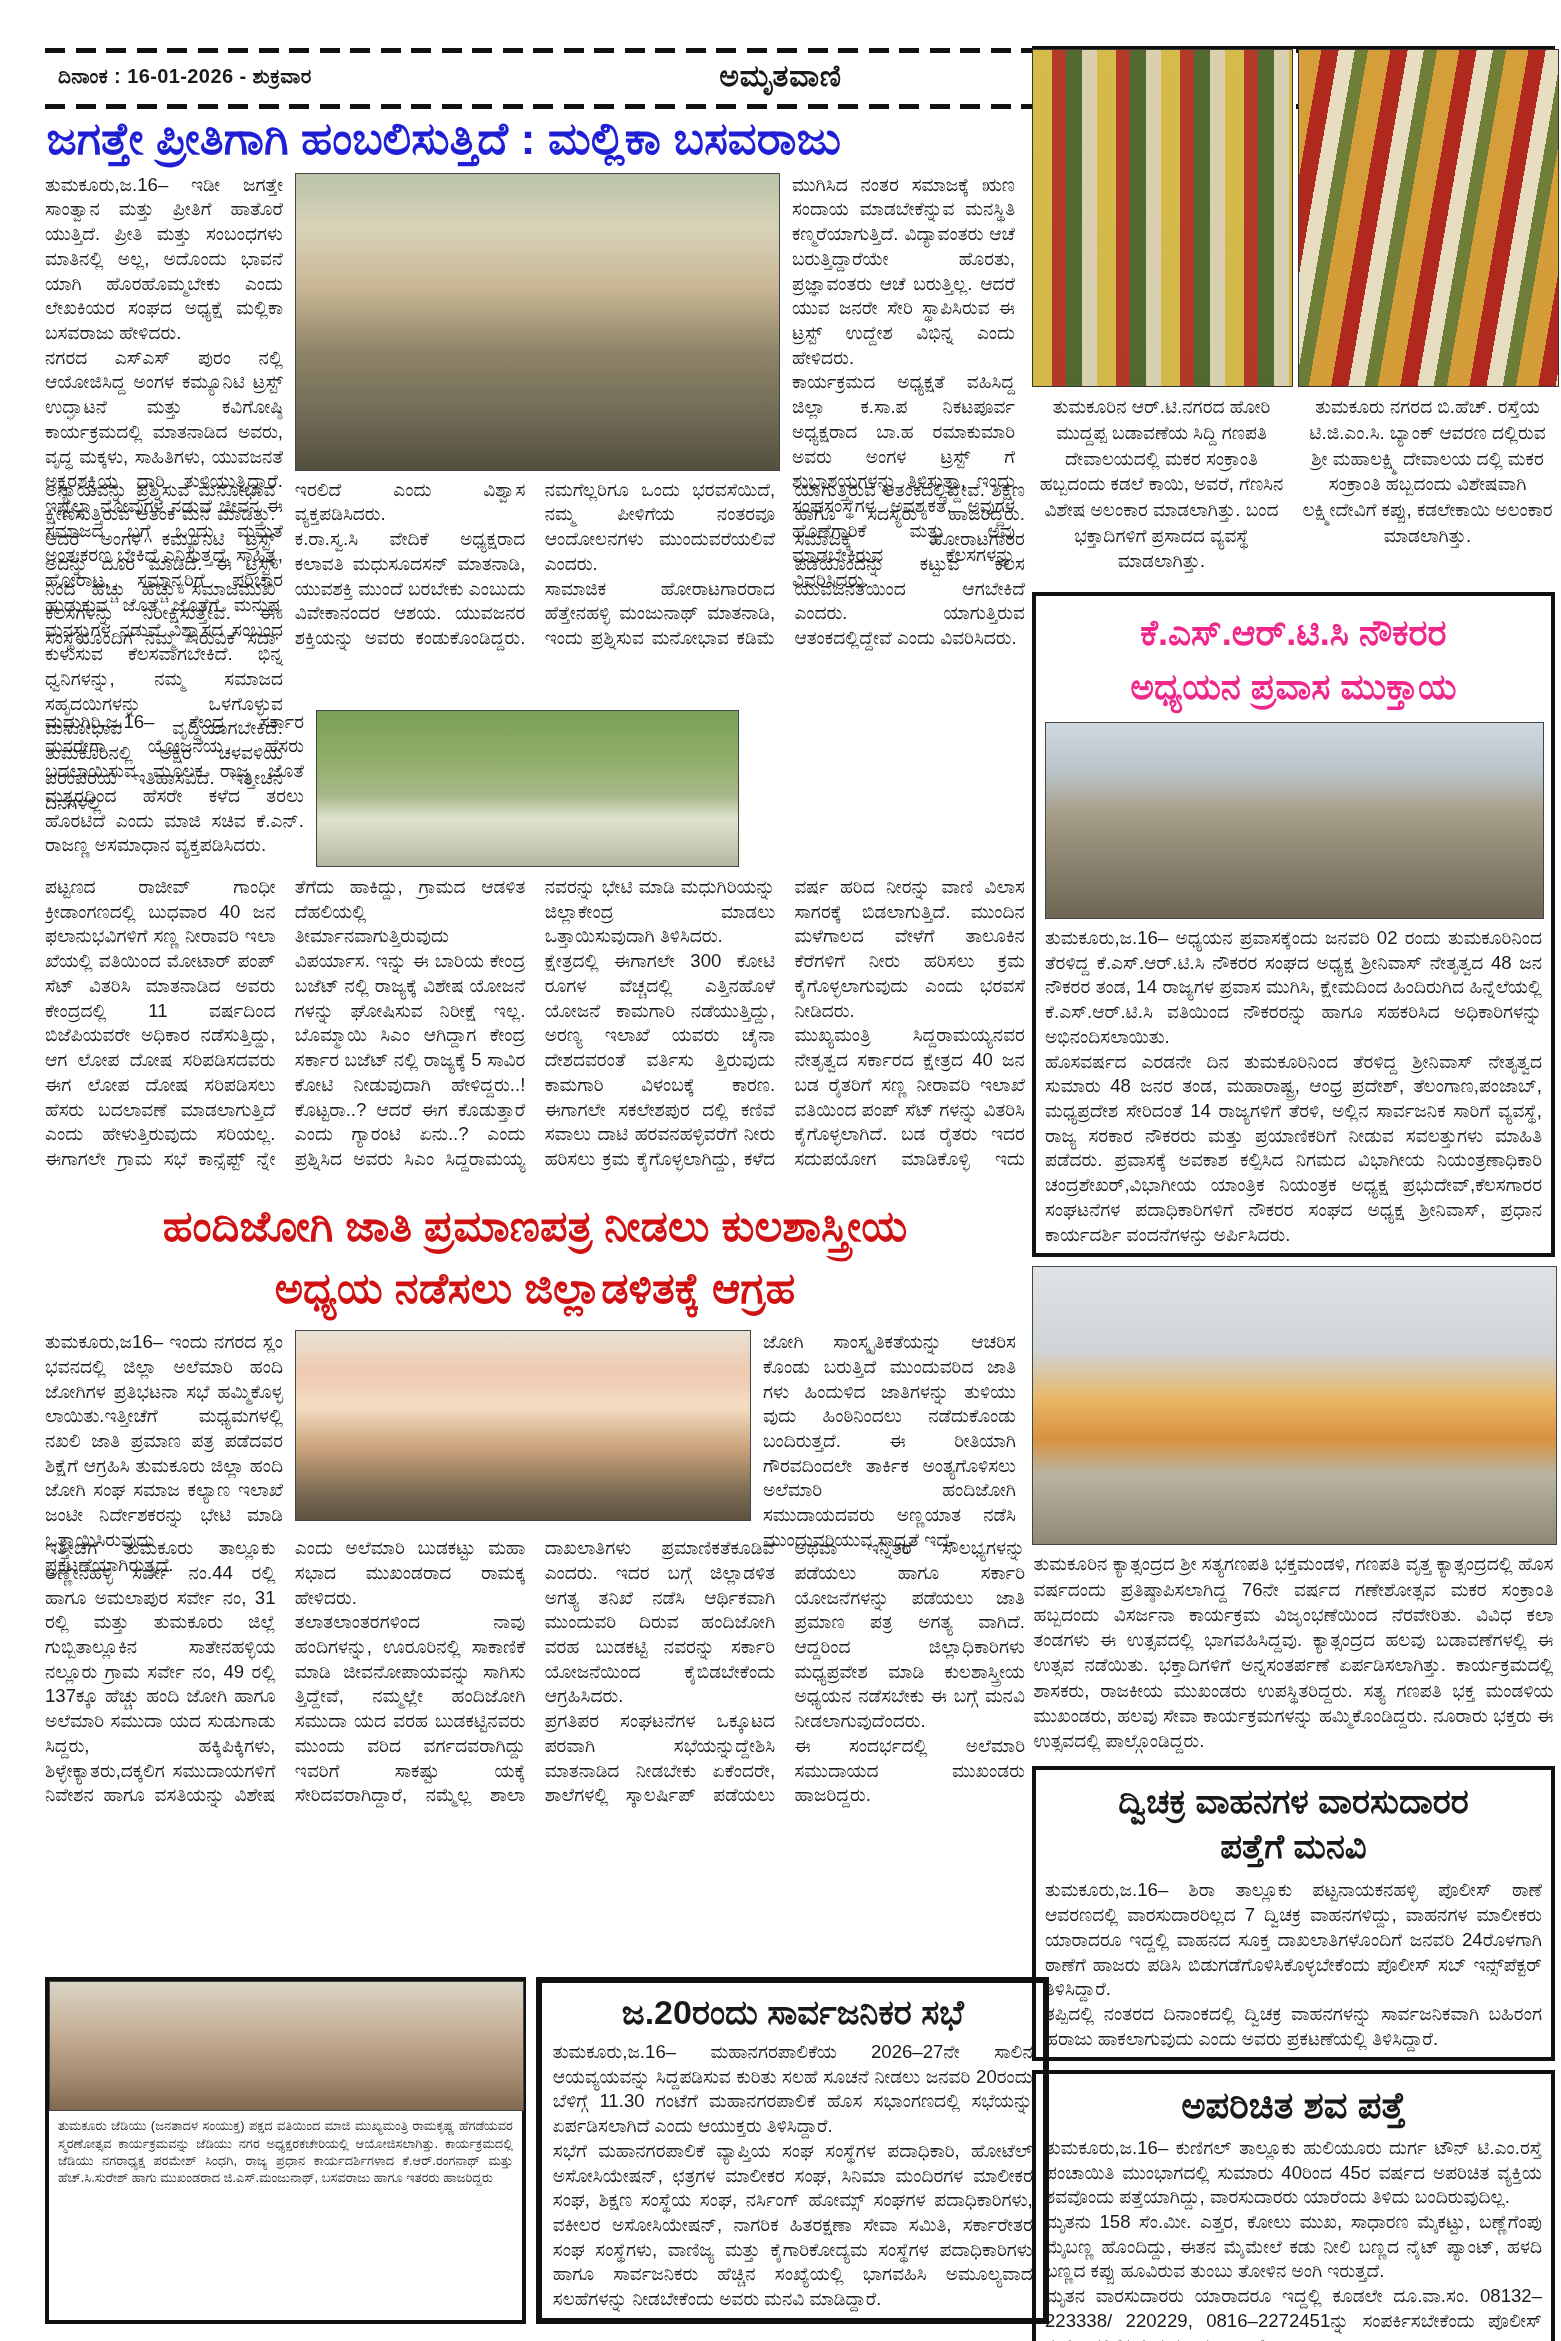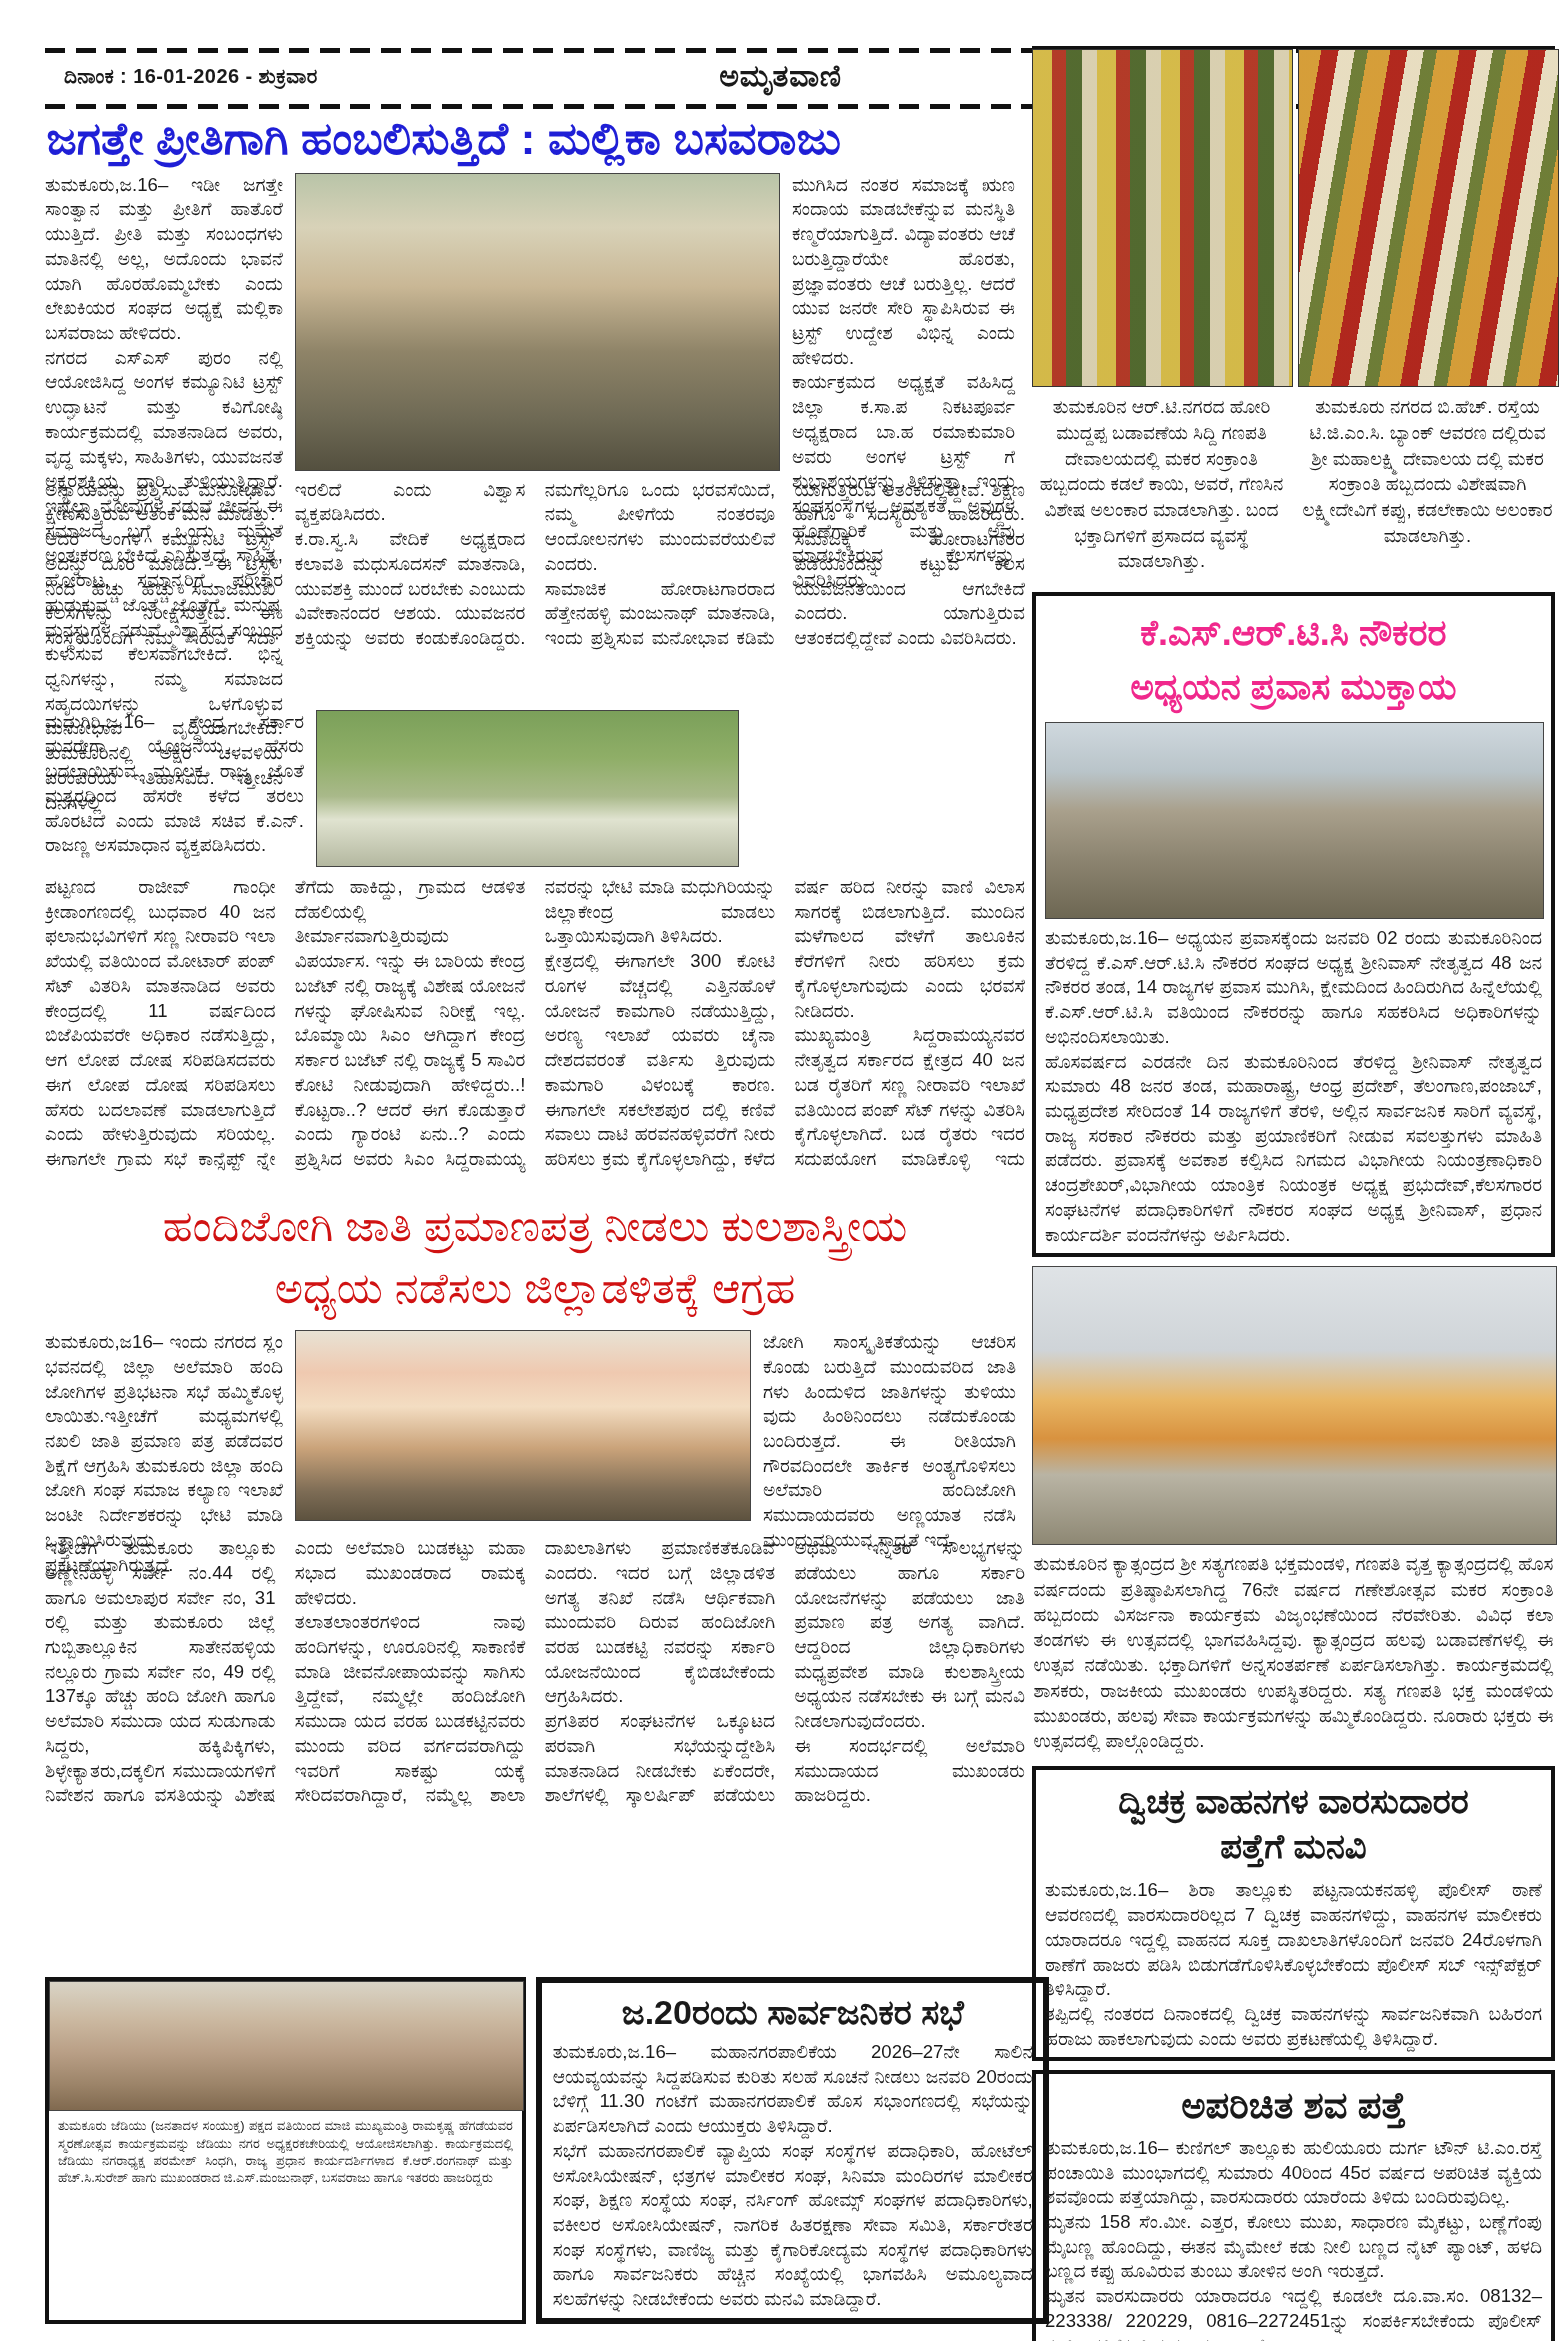--- a/index.html
+++ b/index.html
@@ -3,21 +3,21 @@
 <meta charset="utf-8">
 <style>
   html,body{margin:0;padding:0;background:#ffffff;}
   body{
     width:1561px;height:2342px;position:relative;
     font-family:"Liberation Sans",sans-serif;color:#1a1a1a;
     overflow:hidden;
   }
   .dash-rule{position:absolute;left:45px;width:1468px;height:5.2px;
     background:repeating-linear-gradient(90deg,#111 0 20px,transparent 20px 30.5px);}
-  .hdr-date{position:absolute;left:64px;top:65px;font-size:20px;font-weight:bold;letter-spacing:0.4px;}
+  .hdr-date{position:absolute;left:58px;top:65px;font-size:20px;font-weight:bold;letter-spacing:0.4px;}
   .masthead{position:absolute;left:0;right:0;top:59px;text-align:center;font-size:30px;font-weight:bold;letter-spacing:0.7px;}
   .pageno{position:absolute;right:6px;top:46px;width:43px;height:62px;background:#000;color:#fff;
     display:flex;align-items:center;justify-content:center;font-size:37px;font-weight:bold;font-family:"DejaVu Serif",serif;}
   
   .main-col{position:absolute;left:45px;top:112px;width:980px;}
   .rail{position:absolute;left:1032px;top:46px;width:523px;}
   
   .body-text{font-size:18.6px;line-height:1.33;text-align:justify;white-space:pre-line;}
   .photo{position:relative;overflow:hidden;border:0.7px solid #444;}
   .cols-4{column-count:4;column-gap:19.3px;}
@@ -31,21 +31,21 @@
   .a1-bottom{margin-top:6px;height:232px;overflow:hidden;}
   
   .a2-head{color:#1d7a17;font-size:48px;font-weight:bold;line-height:1.0;margin:12px 0 10.4px 1.5px;}
   .a2-row{display:flex;gap:12px;height:158px;}
   .a2-left{width:259px;}
   .a2-photo{width:421px;height:155px;flex:none;
     background:linear-gradient(180deg,#7ba05a 0%,#8fae67 30%,#a9b98a 55%,#e0e3d0 70%,#b4b8a0 100%);}
   .a2-right{width:262px;}
   .a2-bottom{margin-top:7.4px;height:302px;overflow:hidden;}
   
-  .a3-head{color:#d01212;font-size:43px;font-weight:normal;line-height:1.45;text-align:center;margin:18px 0 10.4px 0;}
+  .a3-head{color:#d01212;font-size:43px;font-weight:bold;line-height:1.45;text-align:center;margin:18px 0 10.4px 0;}
   .a3-row{display:flex;gap:12px;height:192px;}
   .a3-left{width:238px;}
   .a3-photo{width:454px;height:189px;flex:none;
     background:linear-gradient(180deg,#e8e2d4 0%,#efc9b0 22%,#f3ddc2 40%,#caa37a 62%,#7d6c55 85%,#5d523f 100%);}
   .a3-right{width:253px;}
   .a3-bottom{margin-top:14px;height:407px;overflow:hidden;}
   
   .bottom-row{display:flex;gap:10.4px;margin-top:34px;}
   .jd-box{width:473px;border:4.5px solid #111;flex:none;}
   .jd-photo{width:100%;height:128px;

